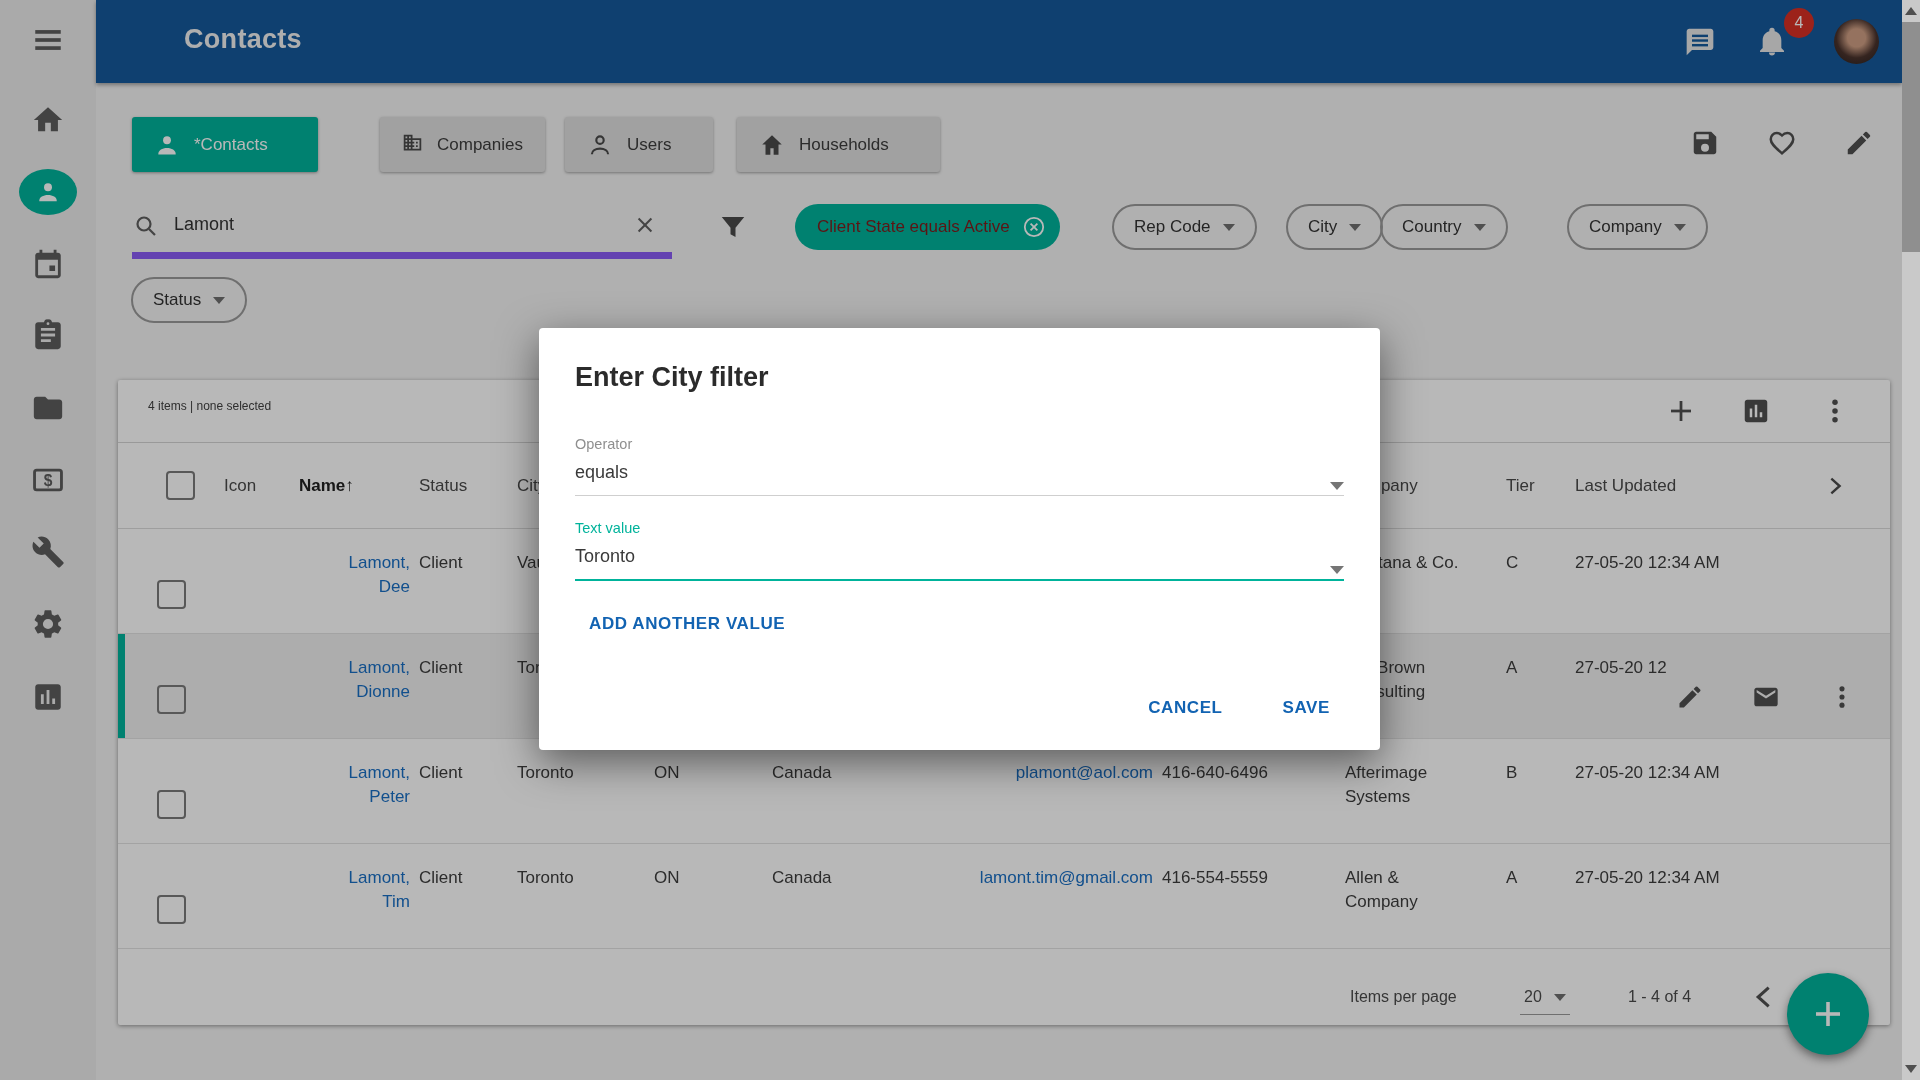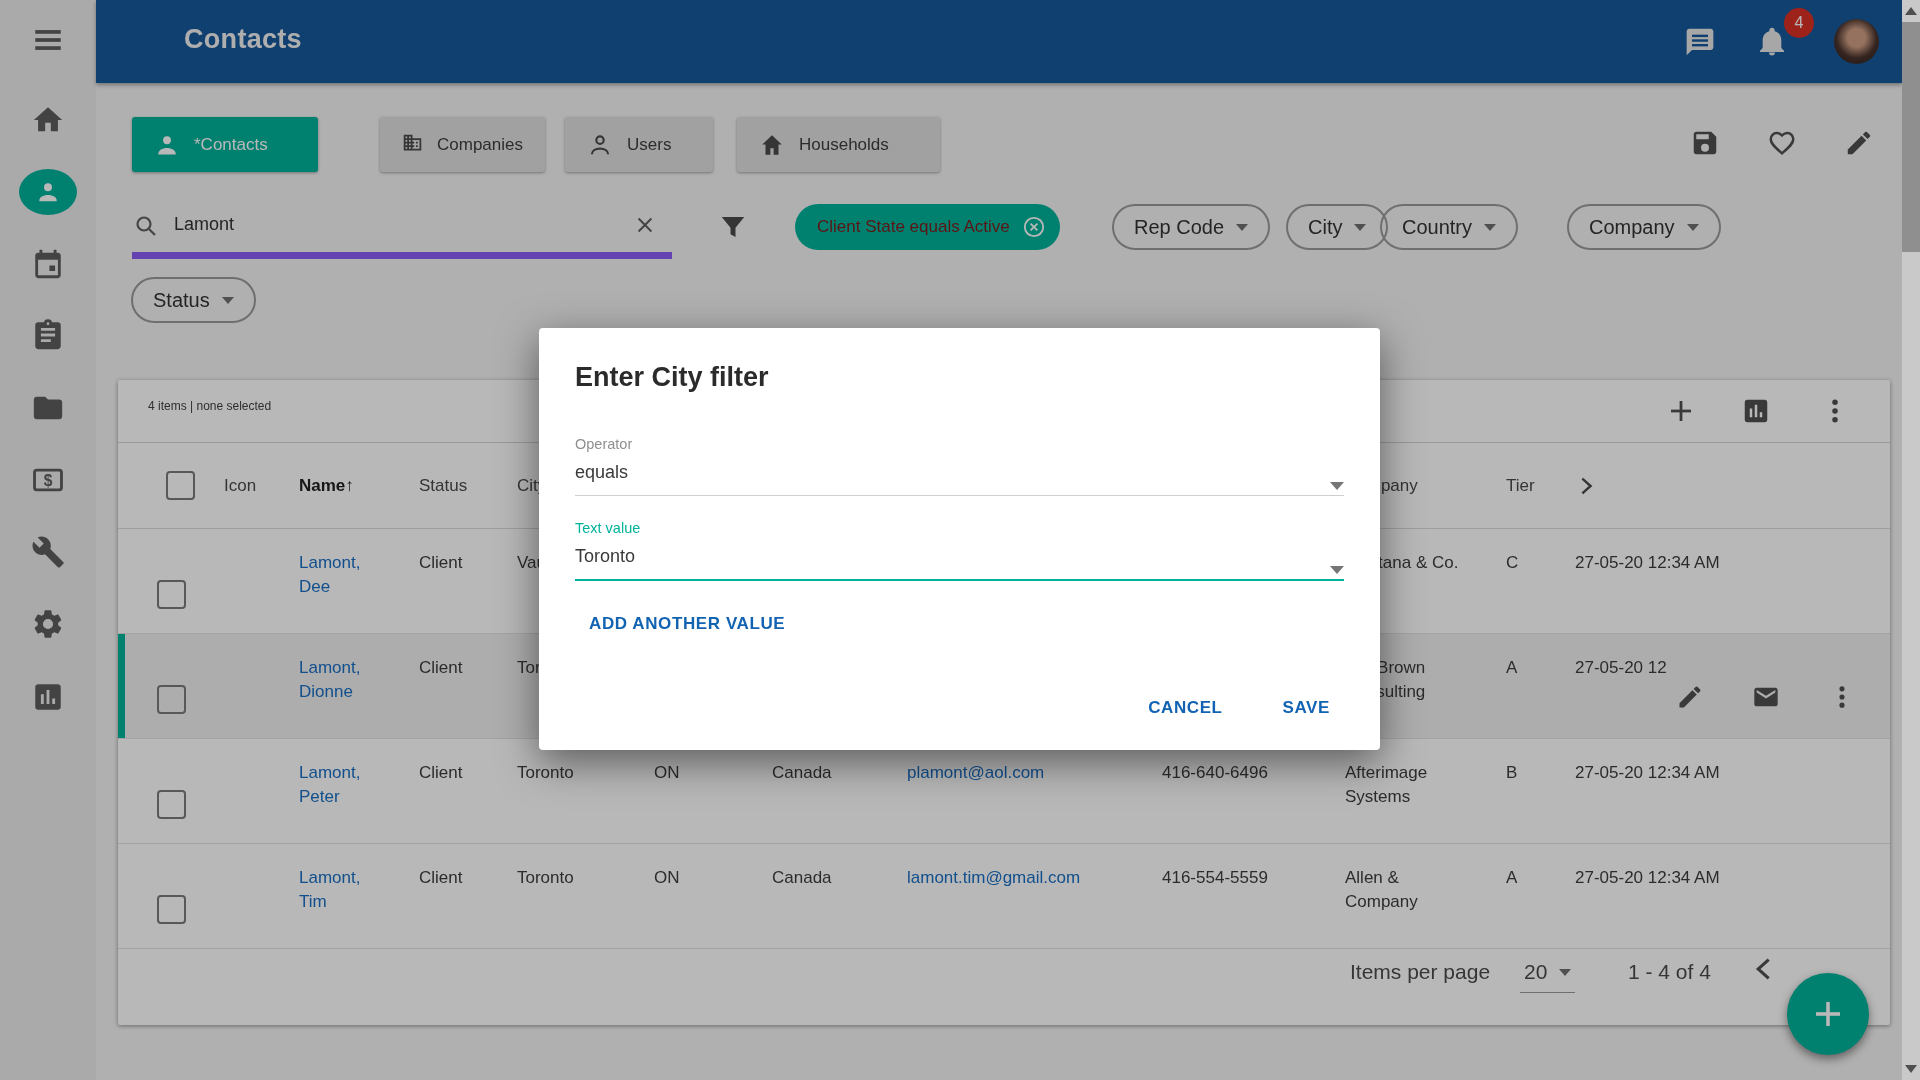--- a/index.html
+++ b/index.html
@@ -37,21 +37,21 @@
   
   .search{position:absolute;left:132px;top:202px;width:540px;height:50px;z-index:1;border-bottom:7px solid #8b5cf6;}
   .search .mag{position:absolute;left:2px;top:12px;width:24px;height:24px;color:#5f5f5f;}
   .search .val{position:absolute;left:42px;top:12px;font-size:18px;color:#333;}
   .search .clr{position:absolute;right:16px;top:12px;width:22px;height:22px;color:#5f5f5f;cursor:pointer;}
   .funnel{position:absolute;left:718px;top:212px;width:30px;height:30px;color:#4a4a4a;cursor:pointer;z-index:1;}
   .chip-active{position:absolute;left:795px;top:204px;height:46px;border-radius:23px;background:var(--teal);
     color:#7f1d1d;display:flex;align-items:center;gap:12px;padding:0 14px 0 22px;font-size:17px;z-index:1;cursor:pointer;}
   .chip-active .cx{width:24px;height:24px;color:#fff;cursor:pointer;}
   .chip{position:absolute;top:204px;height:46px;border-radius:24px;border:2px solid #9a9a9a;background:transparent;
-    color:#333;display:flex;align-items:center;gap:12px;padding:0 20px;font-size:20px;box-sizing:border-box;z-index:1;cursor:pointer;}
+    color:#333;display:flex;align-items:center;gap:12px;padding:0 20px;font-size:17px;box-sizing:border-box;z-index:1;cursor:pointer;}
   .chip .car{width:0;height:0;border-left:6px solid transparent;border-right:6px solid transparent;border-top:7px solid #6f6f6f;}
   .chip.c-status{top:277px;}
 
   
   .card{position:absolute;left:118px;top:380px;width:1772px;height:645px;background:#fff;border-radius:2px;
     box-shadow:0 1px 4px rgba(0,0,0,.4);z-index:1;}
   .tbar{position:absolute;left:0;top:0;width:100%;height:63px;border-bottom:1px solid #d5d5d5;box-sizing:border-box;}
   .tbar .summary{position:absolute;left:30px;top:19px;font-size:12px;color:#424242;}
   .tbar .ic{position:absolute;top:16px;width:30px;height:30px;color:#4f4f4f;cursor:pointer;}
 
@@ -67,30 +67,30 @@
 
   .row{position:absolute;left:0;width:100%;height:105px;border-bottom:1px solid #e2e2e2;font-size:17px;}
   .row > div{padding:22px 0 0 9px;box-sizing:border-box;line-height:24px;}
   .row .cell-sel{padding:0;display:flex;align-items:flex-start;padding-top:26px;}
   .row .cell-ic{padding-top:18px;}
   .pava{width:37px;height:37px;border-radius:50%;margin-left:5px;}
   .a0{background:radial-gradient(circle at 50% 44%,#d9b196 30%,#5d4234 62%,#e7e3df 78%);}
   .a1{background:radial-gradient(circle at 50% 44%,#cf9c86 28%,#5c2f26 60%,#cbc5c1 78%);}
   .a2{background:radial-gradient(circle at 50% 46%,#e0c3a6 34%,#746353 64%,#f0efed 80%);}
   .a3{background:radial-gradient(circle at 50% 44%,#c9a98f 30%,#8f8f8d 60%,#dddcda 78%);}
-  .lnk{color:var(--link);cursor:pointer;}
+  .lnk{color:var(--link);cursor:pointer;text-align:right;}
   .wrapn span{display:inline-block;max-width:80px;}
   .wrapc span{display:inline-block;max-width:118px;}
   .row.hovered{background:#f0f0f0;}
   .row.hovered::before{content:"";position:absolute;left:0;top:0;width:7px;height:100%;background:var(--teal);}
   .row-actions{position:absolute;right:34px;top:0;height:100%;display:flex;align-items:center;gap:48px;
     background:#f0f0f0;padding-left:22px;}
   .row-actions .ra{width:28px;height:28px;color:#4f4f4f;cursor:pointer;}
 
-  .pager{position:absolute;left:0;bottom:30px;width:100%;height:48px;font-size:21px;color:#4c4c4c;}
+  .pager{position:absolute;left:0;bottom:2px;width:100%;height:48px;font-size:16px;color:#4c4c4c;}
   .pager .lbl{position:absolute;left:1232px;top:13px;}
   .pager .ipp{position:absolute;left:1402px;top:13px;display:flex;gap:12px;align-items:center;
     border-bottom:1px solid #9a9a9a;padding:0 4px 8px 4px;cursor:pointer;}
   .pager .car{width:0;height:0;border-left:6px solid transparent;border-right:6px solid transparent;border-top:7px solid #6f6f6f;}
   .pager .rng{position:absolute;left:1510px;top:13px;}
   .pager .prev{position:absolute;left:1632px;top:8px;width:28px;height:28px;color:#4f4f4f;cursor:pointer;}
 
   .fab{position:absolute;left:1787px;top:973px;width:82px;height:82px;border-radius:50%;background:var(--teal);
     display:flex;align-items:center;justify-content:center;color:#fff;z-index:2;cursor:pointer;
     box-shadow:0 4px 10px rgba(0,0,0,.45);}
@@ -341,20 +341,21 @@
           <span>↑</span>
         </div>
       <div>Status</div>
       <div>City</div>
       <div></div>
       <div></div>
       <div></div>
       <div></div>
       <div>Company</div>
       <div>Tier</div>
+      <div>Last Updated</div>
       <div class="th-chev">
           <svg width="22" height="22" viewBox="0 0 24 24" fill="none" stroke="currentColor" stroke-width="2.6">
             <polyline points="8,4 17,12 8,20"></polyline>
           </svg>
         </div>
     </div>
 
     <div class="row grid" style="top:149px">
       <div class="cell-sel cell-cb">
           <span class="cbox"></span>

